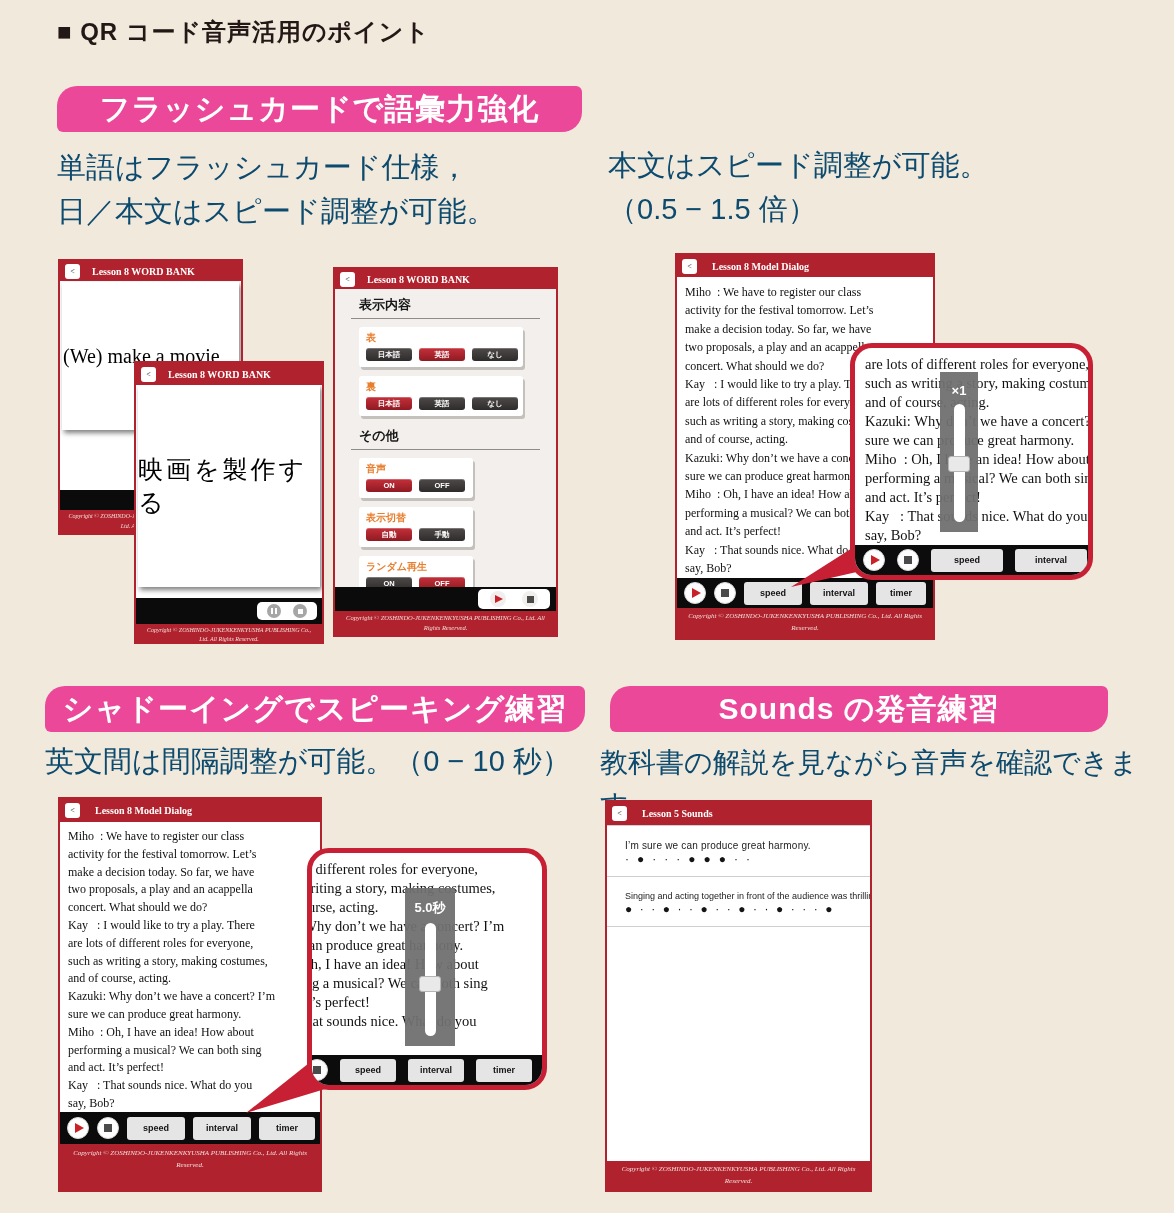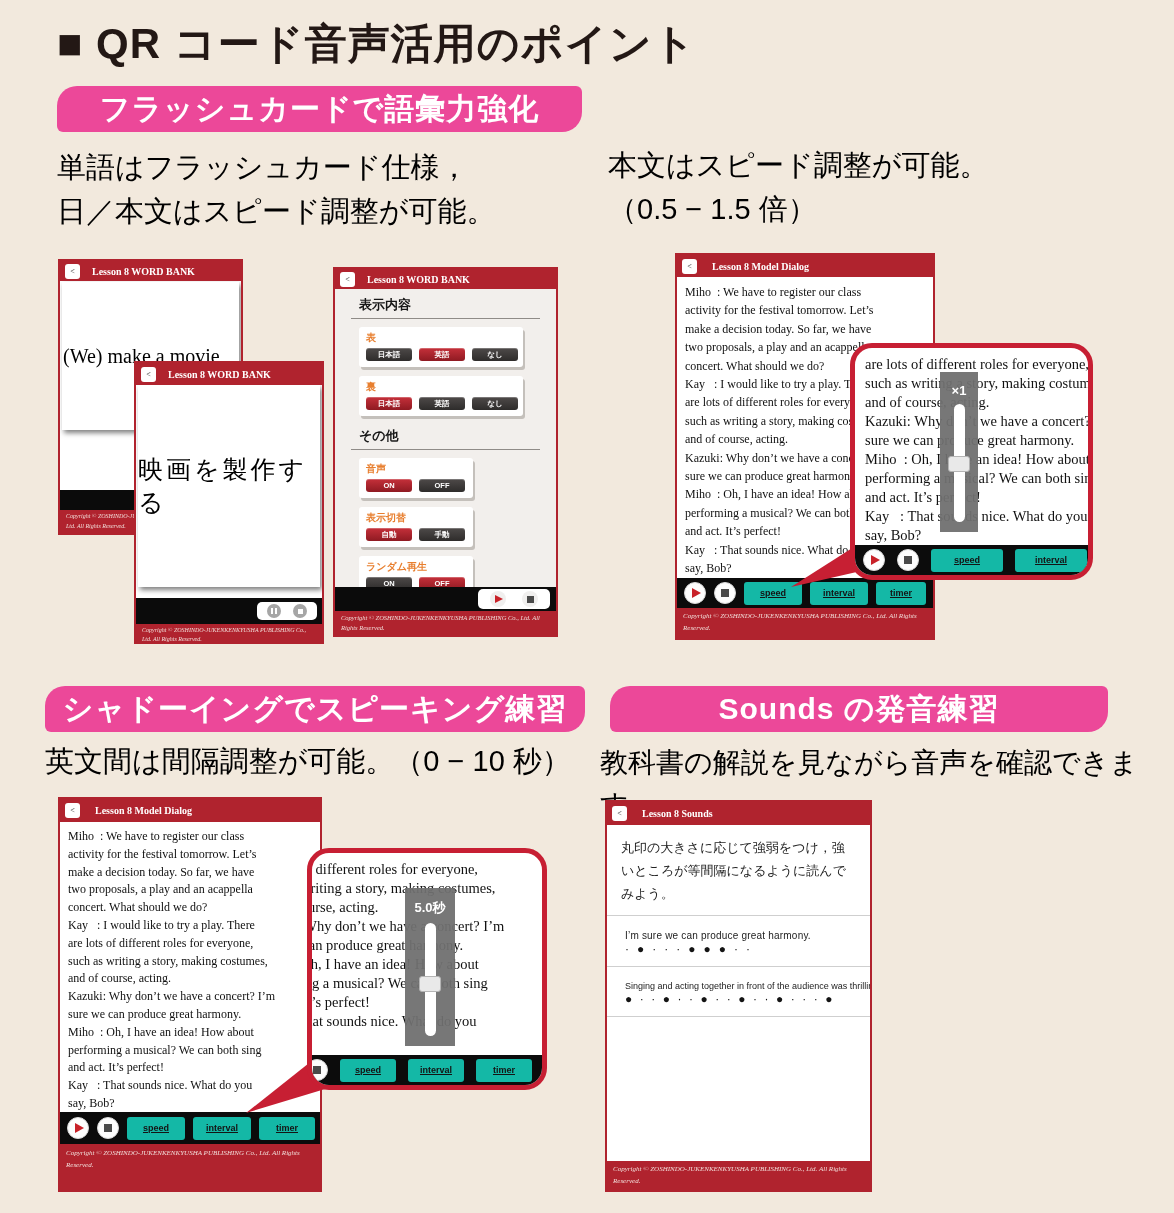--- a/index.html
+++ b/index.html
@@ -1,26 +1,26 @@
 <!DOCTYPE html>
 <html><head>
 <meta charset="utf-8">
 <style>
   html,body{margin:0;padding:0;}
   .canvas{position:relative;width:1174px;height:1213px;background:#f2e9dd;font-family:"Liberation Sans",sans-serif;overflow:hidden;}
 
-  .page-title{position:absolute;left:57px;top:16px;font-size:42px;font-weight:bold;color:#231815;letter-spacing:1px;}
+  .page-title{position:absolute;left:57px;top:16px;font-size:24px;font-weight:bold;color:#231815;letter-spacing:1px;}
 
   .banner{position:absolute;height:46px;background:#ec4899;border-radius:20px 6px 20px 6px;color:#fff;font-weight:bold;font-size:30px;display:flex;align-items:center;justify-content:center;letter-spacing:1px;}
   #banner1{left:57px;top:86px;width:525px;}
   #banner2{left:610px;top:86px;width:498px;}
   #banner3{left:45px;top:686px;width:540px;}
   #banner4{left:610px;top:686px;width:498px;}
 
-  .desc{position:absolute;font-size:29px;color:#000000;line-height:1.5;font-weight:500;}
+  .desc{position:absolute;font-size:29px;color:#0c4a6e;line-height:1.5;font-weight:500;}
   #desc4{font-size:28px;}
 
   
   .phone{position:absolute;background:#fff;border:2px solid #b0232e;box-sizing:border-box;display:flex;flex-direction:column;z-index:4;}
   #phoneA{left:58px;top:259px;width:185px;height:276px;}
   #phoneB{left:134px;top:361px;width:190px;height:283px;z-index:6;}
   #phoneC{left:333px;top:267px;width:225px;height:370px;}
   #phoneD{left:675px;top:253px;width:260px;height:387px;}
   #phoneG{left:58px;top:797px;width:264px;height:395px;}
   #phoneH{left:605px;top:800px;width:267px;height:392px;}
@@ -32,21 +32,21 @@
   .ph-title{color:#fff;font:bold 10px "Liberation Serif",serif;margin-left:15px;white-space:nowrap;}
   #phoneA .ph-title,#phoneB .ph-title,#phoneC .ph-title{font-size:10px;margin-left:12px;}
 
   .ph-body{flex:1 1 auto;background:#fff;overflow:hidden;}
   .ph-blackbar{background:#0b0b0b;display:flex;align-items:center;flex:0 0 auto;}
   #phoneA .ph-blackbar{height:20px;}
   #phoneB .ph-blackbar{height:26px;padding:0 5px;}
   #phoneC .ph-blackbar{height:24px;padding:0 6px;}
   #phoneD .ph-blackbar{height:30px;gap:8px;padding:0 7px;}
   #phoneG .ph-blackbar{height:32px;gap:8px;padding:0 7px;}
-  .ph-footer{background:#b0232e;color:#f1dcd8;font-family:"Liberation Serif",serif;font-style:italic;text-align:left;flex:0 0 auto;box-sizing:border-box;padding:2px 6px 0;overflow:hidden;}
+  .ph-footer{background:#b0232e;color:#f1dcd8;font-family:"Liberation Serif",serif;font-style:italic;text-align:center;flex:0 0 auto;box-sizing:border-box;padding:2px 6px 0;overflow:hidden;}
   #phoneA .ph-footer{height:23px;font-size:6px;line-height:1.6;}
   #phoneB .ph-footer{height:18px;font-size:6px;line-height:1.45;}
   #phoneC .ph-footer{height:24px;font-size:6.5px;line-height:1.6;}
   #phoneD .ph-footer{height:30px;font-size:7px;line-height:1.7;padding-top:3px;}
   #phoneG .ph-footer{height:46px;font-size:7px;line-height:1.7;padding-top:4px;}
   #phoneH .ph-footer{height:29px;font-size:7px;line-height:1.7;padding-top:3px;}
 
   
   .flashcard{background:#fff;box-shadow:2px 3px 5px rgba(0,0,0,.5);font-family:"Liberation Serif",serif;color:#000;display:flex;align-items:center;}
   #cardA{margin:1px 2px 0;height:148px;font-size:20px;padding-left:1px;}
@@ -65,21 +65,21 @@
   .dlg-line{white-space:pre;overflow:hidden;}
   #phoneD .dlg-line{font-size:12px;line-height:18.4px;}
   #phoneG .dlg-line{font-size:12px;line-height:17.8px;}
 
   
   .circle-btn{width:22px;height:22px;border-radius:50%;background:#fdfdfd;border:1px solid #d8d8d8;box-sizing:border-box;display:flex;align-items:center;justify-content:center;flex:0 0 auto;padding:0;}
   .tri{width:0;height:0;border-left:9px solid #c82128;border-top:5px solid transparent;border-bottom:5px solid transparent;margin-left:2px;}
   .tri.sm{border-left-width:8px;border-top-width:4.5px;border-bottom-width:4.5px;}
   .sqr{width:8px;height:8px;background:#4a4a4a;}
   .sqr.sm{width:7px;height:7px;}
-  .bar-btn{height:23px;background:#14b8a6;border:none;border-radius:3px;font:bold 9px "Liberation Sans",sans-serif;color:#141414;flex:0 0 auto;padding:0;text-decoration:underline;}
+  .bar-btn{height:23px;background:#e5e5e5;border:none;border-radius:3px;font:bold 9px "Liberation Sans",sans-serif;color:#141414;flex:0 0 auto;padding:0;}
   .w58{width:58px;} .w56{width:56px;} .w50{width:50px;} .w72{width:72px;}
 
   
   .set-body{flex:1 1 auto;background:#f2efec;padding:5px 24px 0;overflow:hidden;}
   .set-heading{font-size:13px;font-weight:bold;color:#171717;border-bottom:1px solid #8f8b87;margin:0 -8px 8px;padding:2px 8px 4px;}
   .set-box{background:#fff;border-radius:3px;box-shadow:2px 3px 0 rgba(60,50,40,.25);padding:4px 7px 6px;margin-bottom:9px;box-sizing:border-box;}
   .set-label{color:#e87f2f;font-size:10px;font-weight:bold;margin-bottom:3px;}
   .set-row{display:flex;gap:7px;}
   .sbtn{height:13px;border:none;border-radius:3px;background:linear-gradient(#4e4a49,#2e2c2b);color:#fff;font:bold 7.5px "Liberation Sans",sans-serif;padding:0;flex:0 0 auto;width:46px;box-shadow:inset 0 1px 0 rgba(255,255,255,.25);}
   .sbtn.sel{background:linear-gradient(#c5303a,#8f1a22);}
@@ -310,24 +310,23 @@
       <button class="bar-btn w58">speed</button>
       <button class="bar-btn w58">interval</button>
       <button class="bar-btn w56">timer</button>
     </div>
     <div class="ph-footer">Copyright © ZOSHINDO-JUKENKENKYUSHA PUBLISHING Co., Ltd. All Rights Reserved.</div>
   </div>
 
   <div class="phone" id="phoneH">
     <div class="ph-header">
       <button class="back-btn">&lt;</button>
-      <span class="ph-title">Lesson 8 Sounds</span>
+      <span class="ph-title">Lesson 5 Sounds</span>
     </div>
     <div class="snd-body">
-      <div class="snd-instr">丸印の大きさに応じて強弱をつけ，強いところが等間隔になるように読んでみよう。</div>
       <div class="snd-item">
         <div class="snd-text">I’m sure we can produce great harmony.</div>
         <div class="snd-dots">·●···●●●··</div>
       </div>
       <div class="snd-item">
         <div class="snd-text small">Singing and acting together in front of the audience was thrilling.</div>
         <div class="snd-dots tight">●··●··●··●··●···●</div>
       </div>
       <div class="snd-fill"></div>
     </div>

